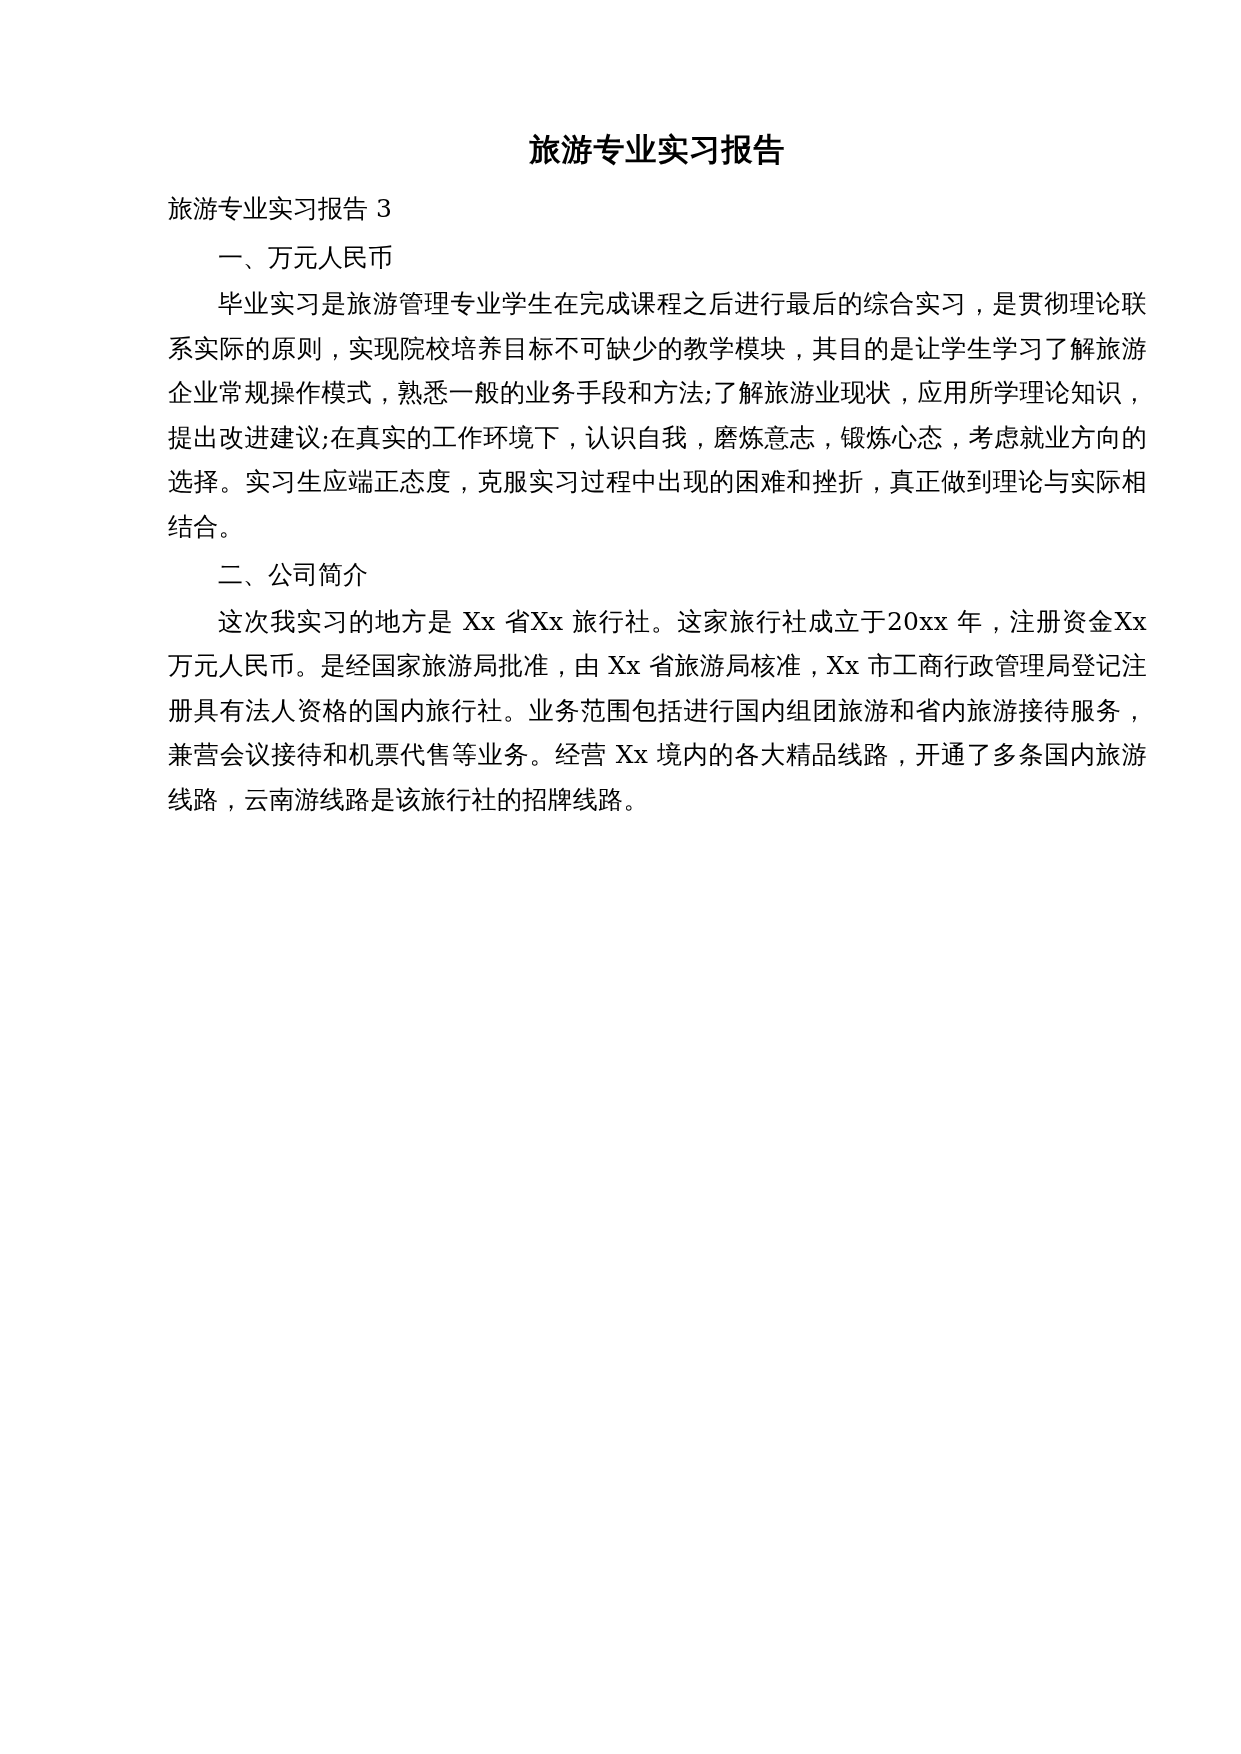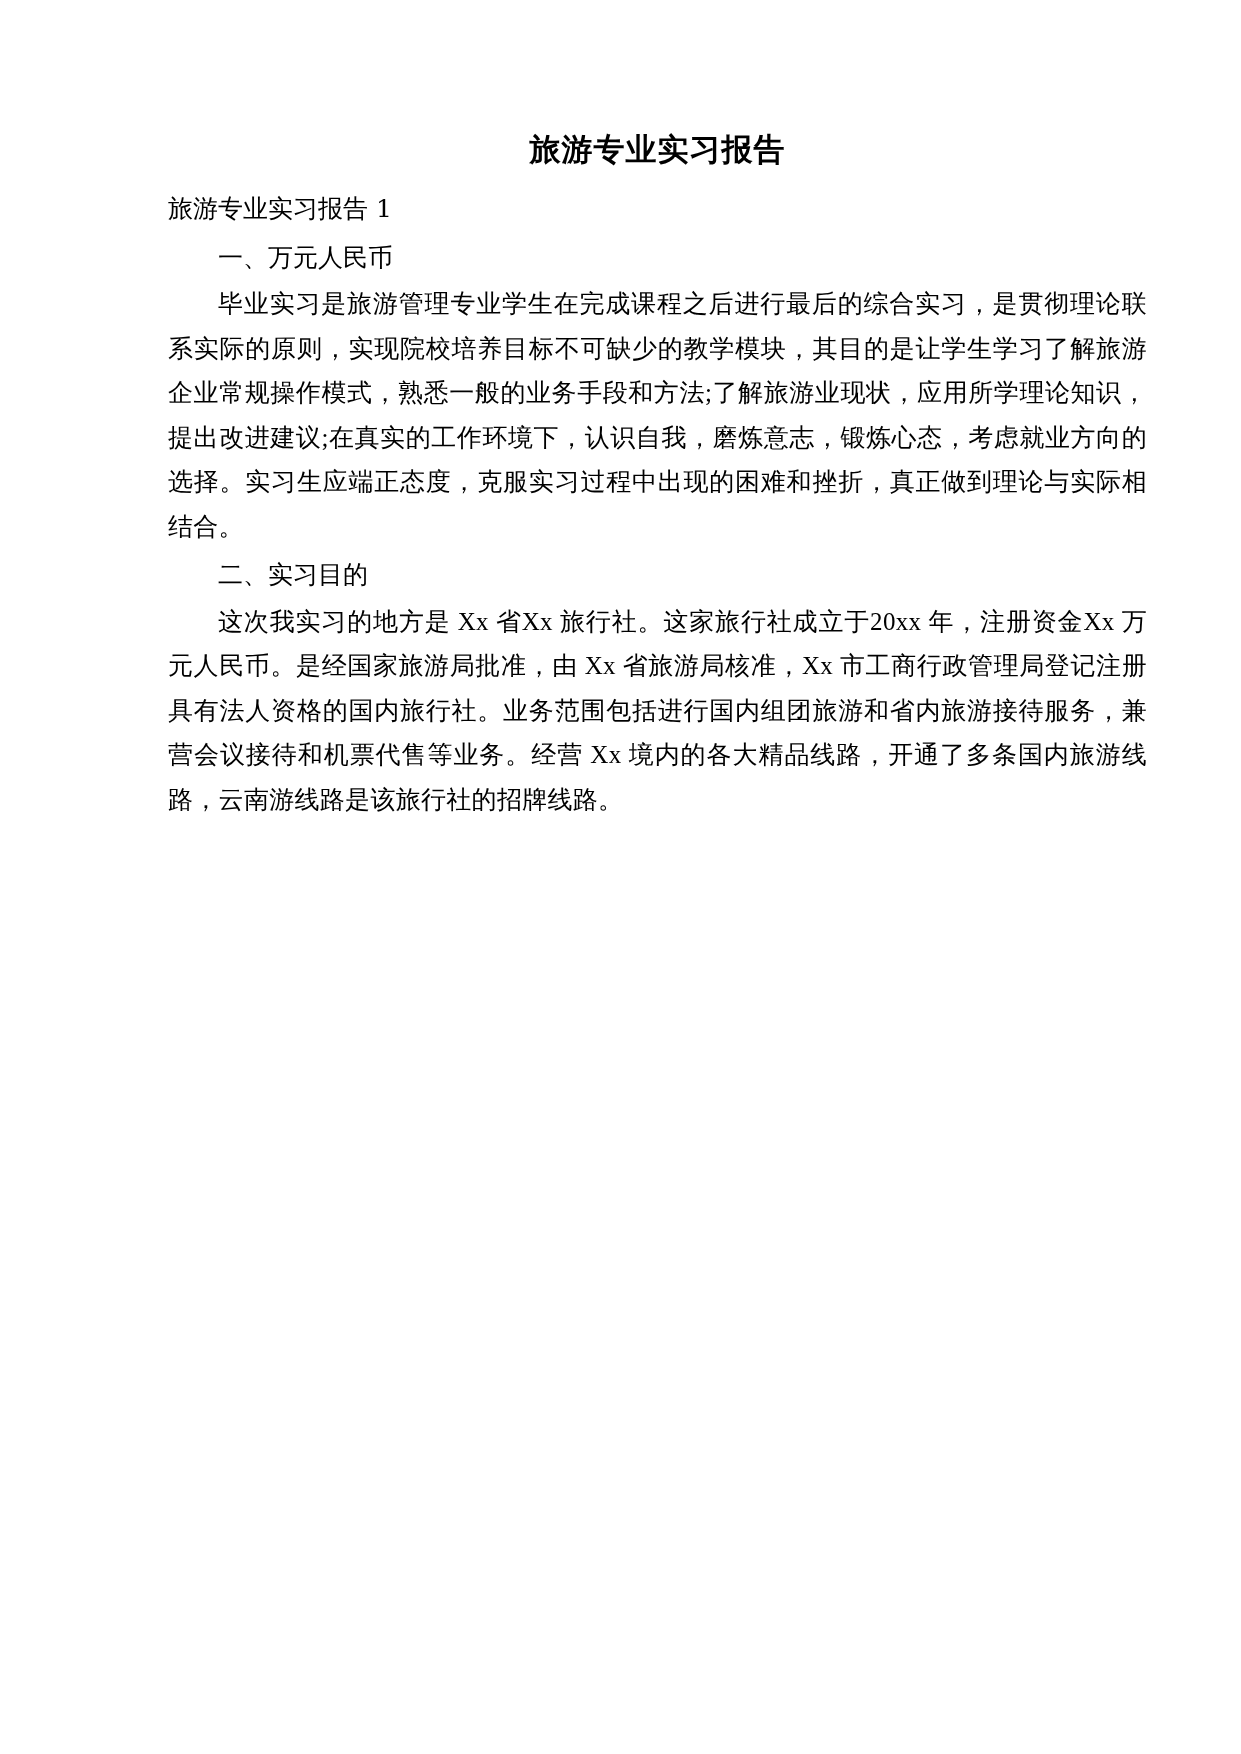--- a/index.html
+++ b/index.html
@@ -44,35 +44,34 @@
     text-indent: 2em;
   }
   .para {
     font-size: 25px;
     line-height: 1.78;
     margin: 2px 0 0 0;
     text-indent: 2em;
     text-align: justify;
     text-justify: inter-ideograph;
     letter-spacing: 0.3px;
-    font-family: Liberation Serif, serif;
   }
 </style>
 </head>
 <body>
 
 <div class="page">
 
   <h1 class="doc-title">旅游专业实习报告</h1>
 
-  <p class="subtitle">旅游专业实习报告 1</p>
+  <p class="subtitle">旅游专业实习报告 3</p>
 
   <p class="heading">一、万元人民币</p>
 
   <p class="para">毕业实习是旅游管理专业学生在完成课程之后进行最后的综合实习，是贯彻理论联系实际的原则，实现院校培养目标不可缺少的教学模块，其目的是让学生学习了解旅游企业常规操作模式，熟悉一般的业务手段和方法;了解旅游业现状，应用所学理论知识，提出改进建议;在真实的工作环境下，认识自我，磨炼意志，锻炼心态，考虑就业方向的选择。实习生应端正态度，克服实习过程中出现的困难和挫折，真正做到理论与实际相结合。</p>
 
-  <p class="heading">二、实习目的</p>
+  <p class="heading">二、公司简介</p>
 
   <p class="para">这次我实习的地方是 Xx 省Xx 旅行社。这家旅行社成立于20xx 年，注册资金Xx 万元人民币。是经国家旅游局批准，由 Xx 省旅游局核准，Xx 市工商行政管理局登记注册具有法人资格的国内旅行社。业务范围包括进行国内组团旅游和省内旅游接待服务，兼营会议接待和机票代售等业务。经营 Xx 境内的各大精品线路，开通了多条国内旅游线路，云南游线路是该旅行社的招牌线路。</p>
 
 
 
 </div>
 
 </body></html>

